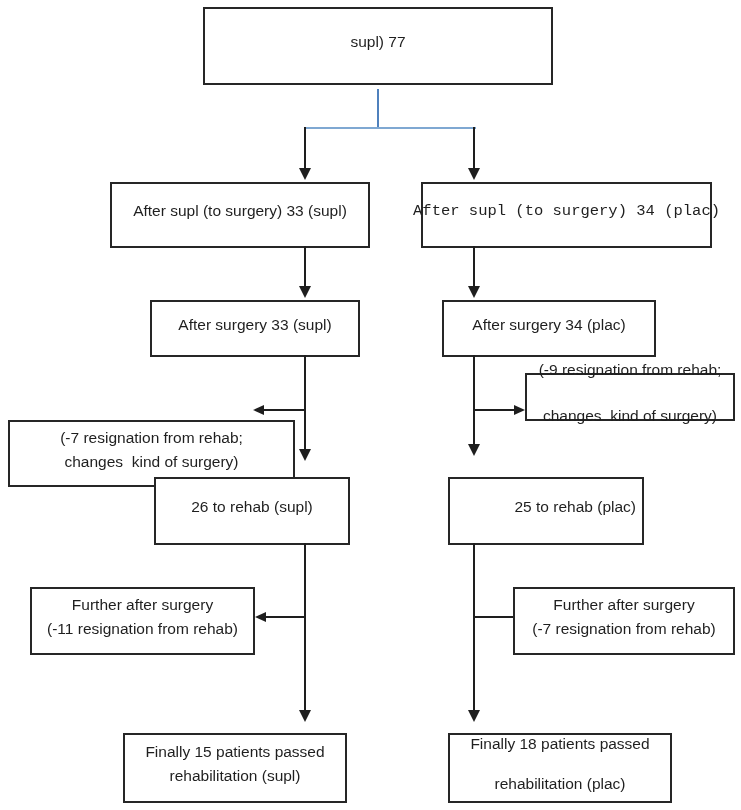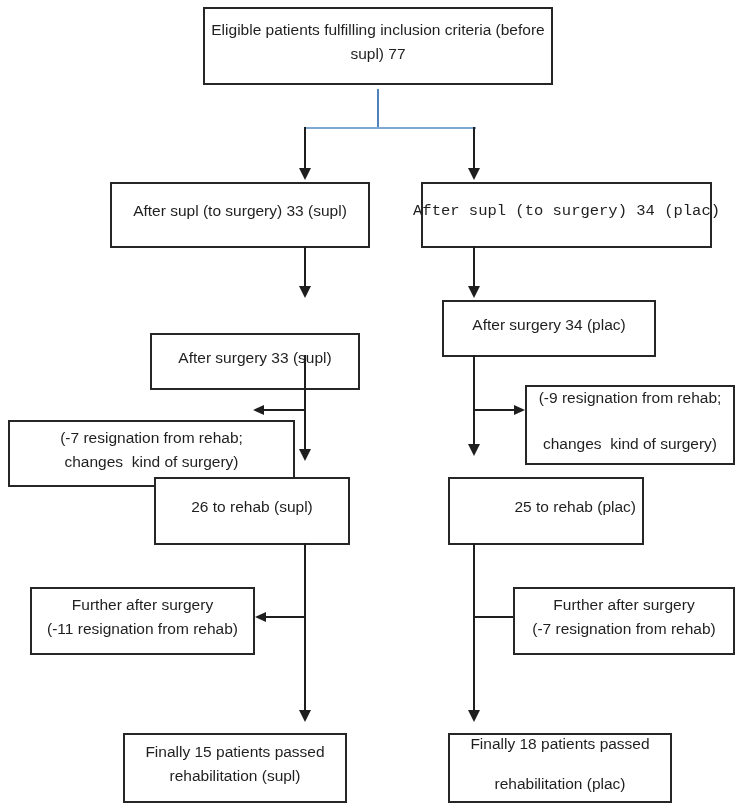--- a/index.html
+++ b/index.html
@@ -59,21 +59,20 @@
     border-bottom: 5px solid transparent;
     border-left: 11px solid var(--line-color);
   }
 </style>
 </head>
 <body>
 
 <div class="canvas">
 
   <div class="box" style="left:203px; top:7px; width:350px; height:78px;">
-    <div class="bl">Eligible patients fulfilling inclusion criteria (before</div>
     <div class="bl">supl) 77</div>
   </div>
 
   <div class="blue-v" style="left:377px; top:89px; height:40px;"></div>
   <div class="blue-h" style="left:304px; top:127px; width:172px;"></div>
 
   <div class="vline" style="left:304px; top:127px; height:43px;"></div>
   <div class="arrow-down" style="left:299px; top:168px;"></div>
   <div class="vline" style="left:473px; top:127px; height:43px;"></div>
   <div class="arrow-down" style="left:468px; top:168px;"></div>
@@ -83,42 +82,42 @@
   </div>
   <div class="box" style="left:421px; top:182px; width:291px; height:66px;font-family:Liberation Mono, monospace;">
     <div class="bl">After supl (to surgery) 34 (plac)</div>
   </div>
 
   <div class="vline" style="left:304px; top:246px; height:41px;"></div>
   <div class="arrow-down" style="left:299px; top:286px;"></div>
   <div class="vline" style="left:473px; top:246px; height:41px;"></div>
   <div class="arrow-down" style="left:468px; top:286px;"></div>
 
-  <div class="box" style="left:150px; top:300px; width:210px; height:57px;margin-top:33px;">
+  <div class="box" style="left:150px; top:300px; width:210px; height:57px;">
     <div class="bl">After surgery 33 (supl)</div>
   </div>
   <div class="box" style="left:433px; top:300px; width:214px; height:57px;margin-left:9px;">
     <div class="bl">After surgery 34 (plac)</div>
   </div>
 
   <div class="vline" style="left:304px; top:355px; height:95px;"></div>
   <div class="arrow-down" style="left:299px; top:449px;"></div>
   <div class="hline" style="left:264px; top:409px; width:41px;"></div>
   <div class="arrow-left" style="left:253px; top:405px;"></div>
 
   <div class="vline" style="left:473px; top:355px; height:90px;"></div>
   <div class="arrow-down" style="left:468px; top:444px;"></div>
   <div class="hline" style="left:475px; top:409px; width:39px;"></div>
   <div class="arrow-right" style="left:514px; top:405px;"></div>
 
   <div class="box" style="left:8px; top:383px; width:287px; height:67px;margin-top:37px;">
     <div class="bl">(-7 resignation from rehab;</div>
     <div class="bl">changes  kind of surgery)</div>
   </div>
-  <div class="box" style="left:525px; top:385px; width:210px; height:80px;gap:22px;">
+  <div class="box" style="left:525px; top:373px; width:210px; height:48px;gap:22px;">
     <div class="bl">(-9 resignation from rehab;</div>
     <div class="bl">changes  kind of surgery)</div>
   </div>
 
   <div class="box" style="left:154px; top:477px; width:196px; height:68px;">
     <div class="bl">26 to rehab (supl)</div>
   </div>
   <div class="box" style="left:448px; top:477px; width:196px; height:68px;align-items:flex-end;">
     <div class="bl">25 to rehab (plac)</div>
   </div>

